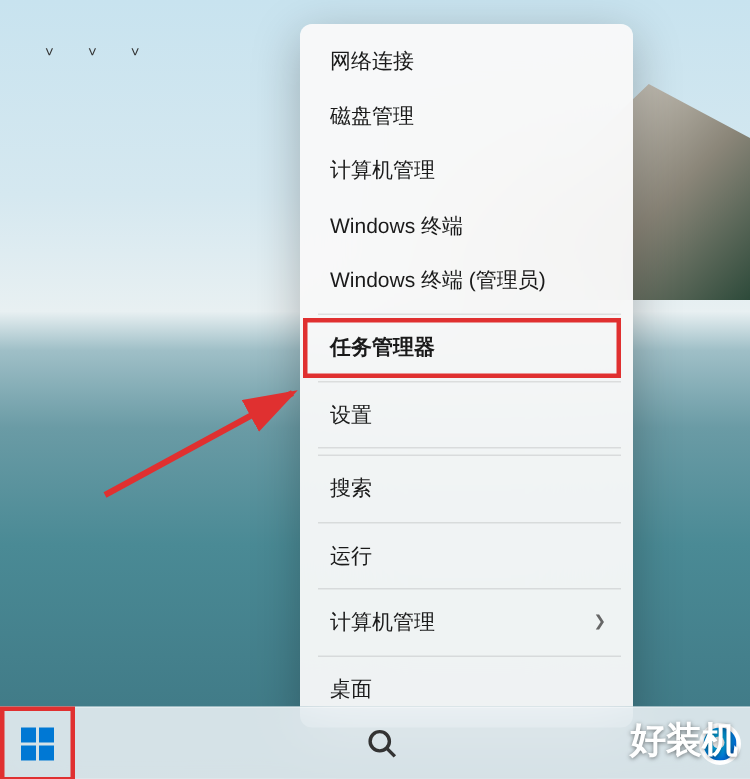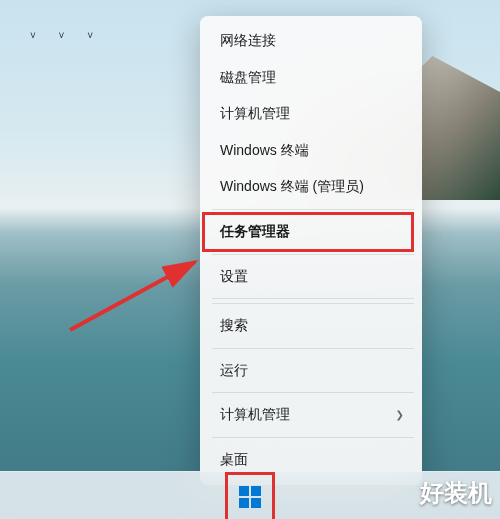--- a/index.html
+++ b/index.html
@@ -45,21 +45,20 @@
       left: 0;
       right: 0;
       height: 48px;
       background: rgba(240, 245, 248, 0.85);
       backdrop-filter: blur(20px);
       border-top: 1px solid rgba(255,255,255,0.3);
       display: flex;
       align-items: center;
       justify-content: space-between;
       gap: 24px;
-      flex-direction: column;
     }
     .start-button {
       width: 40px;
       height: 40px;
       display: flex;
       align-items: center;
       justify-content: center;
       border-radius: 4px;
       cursor: pointer;
     }

